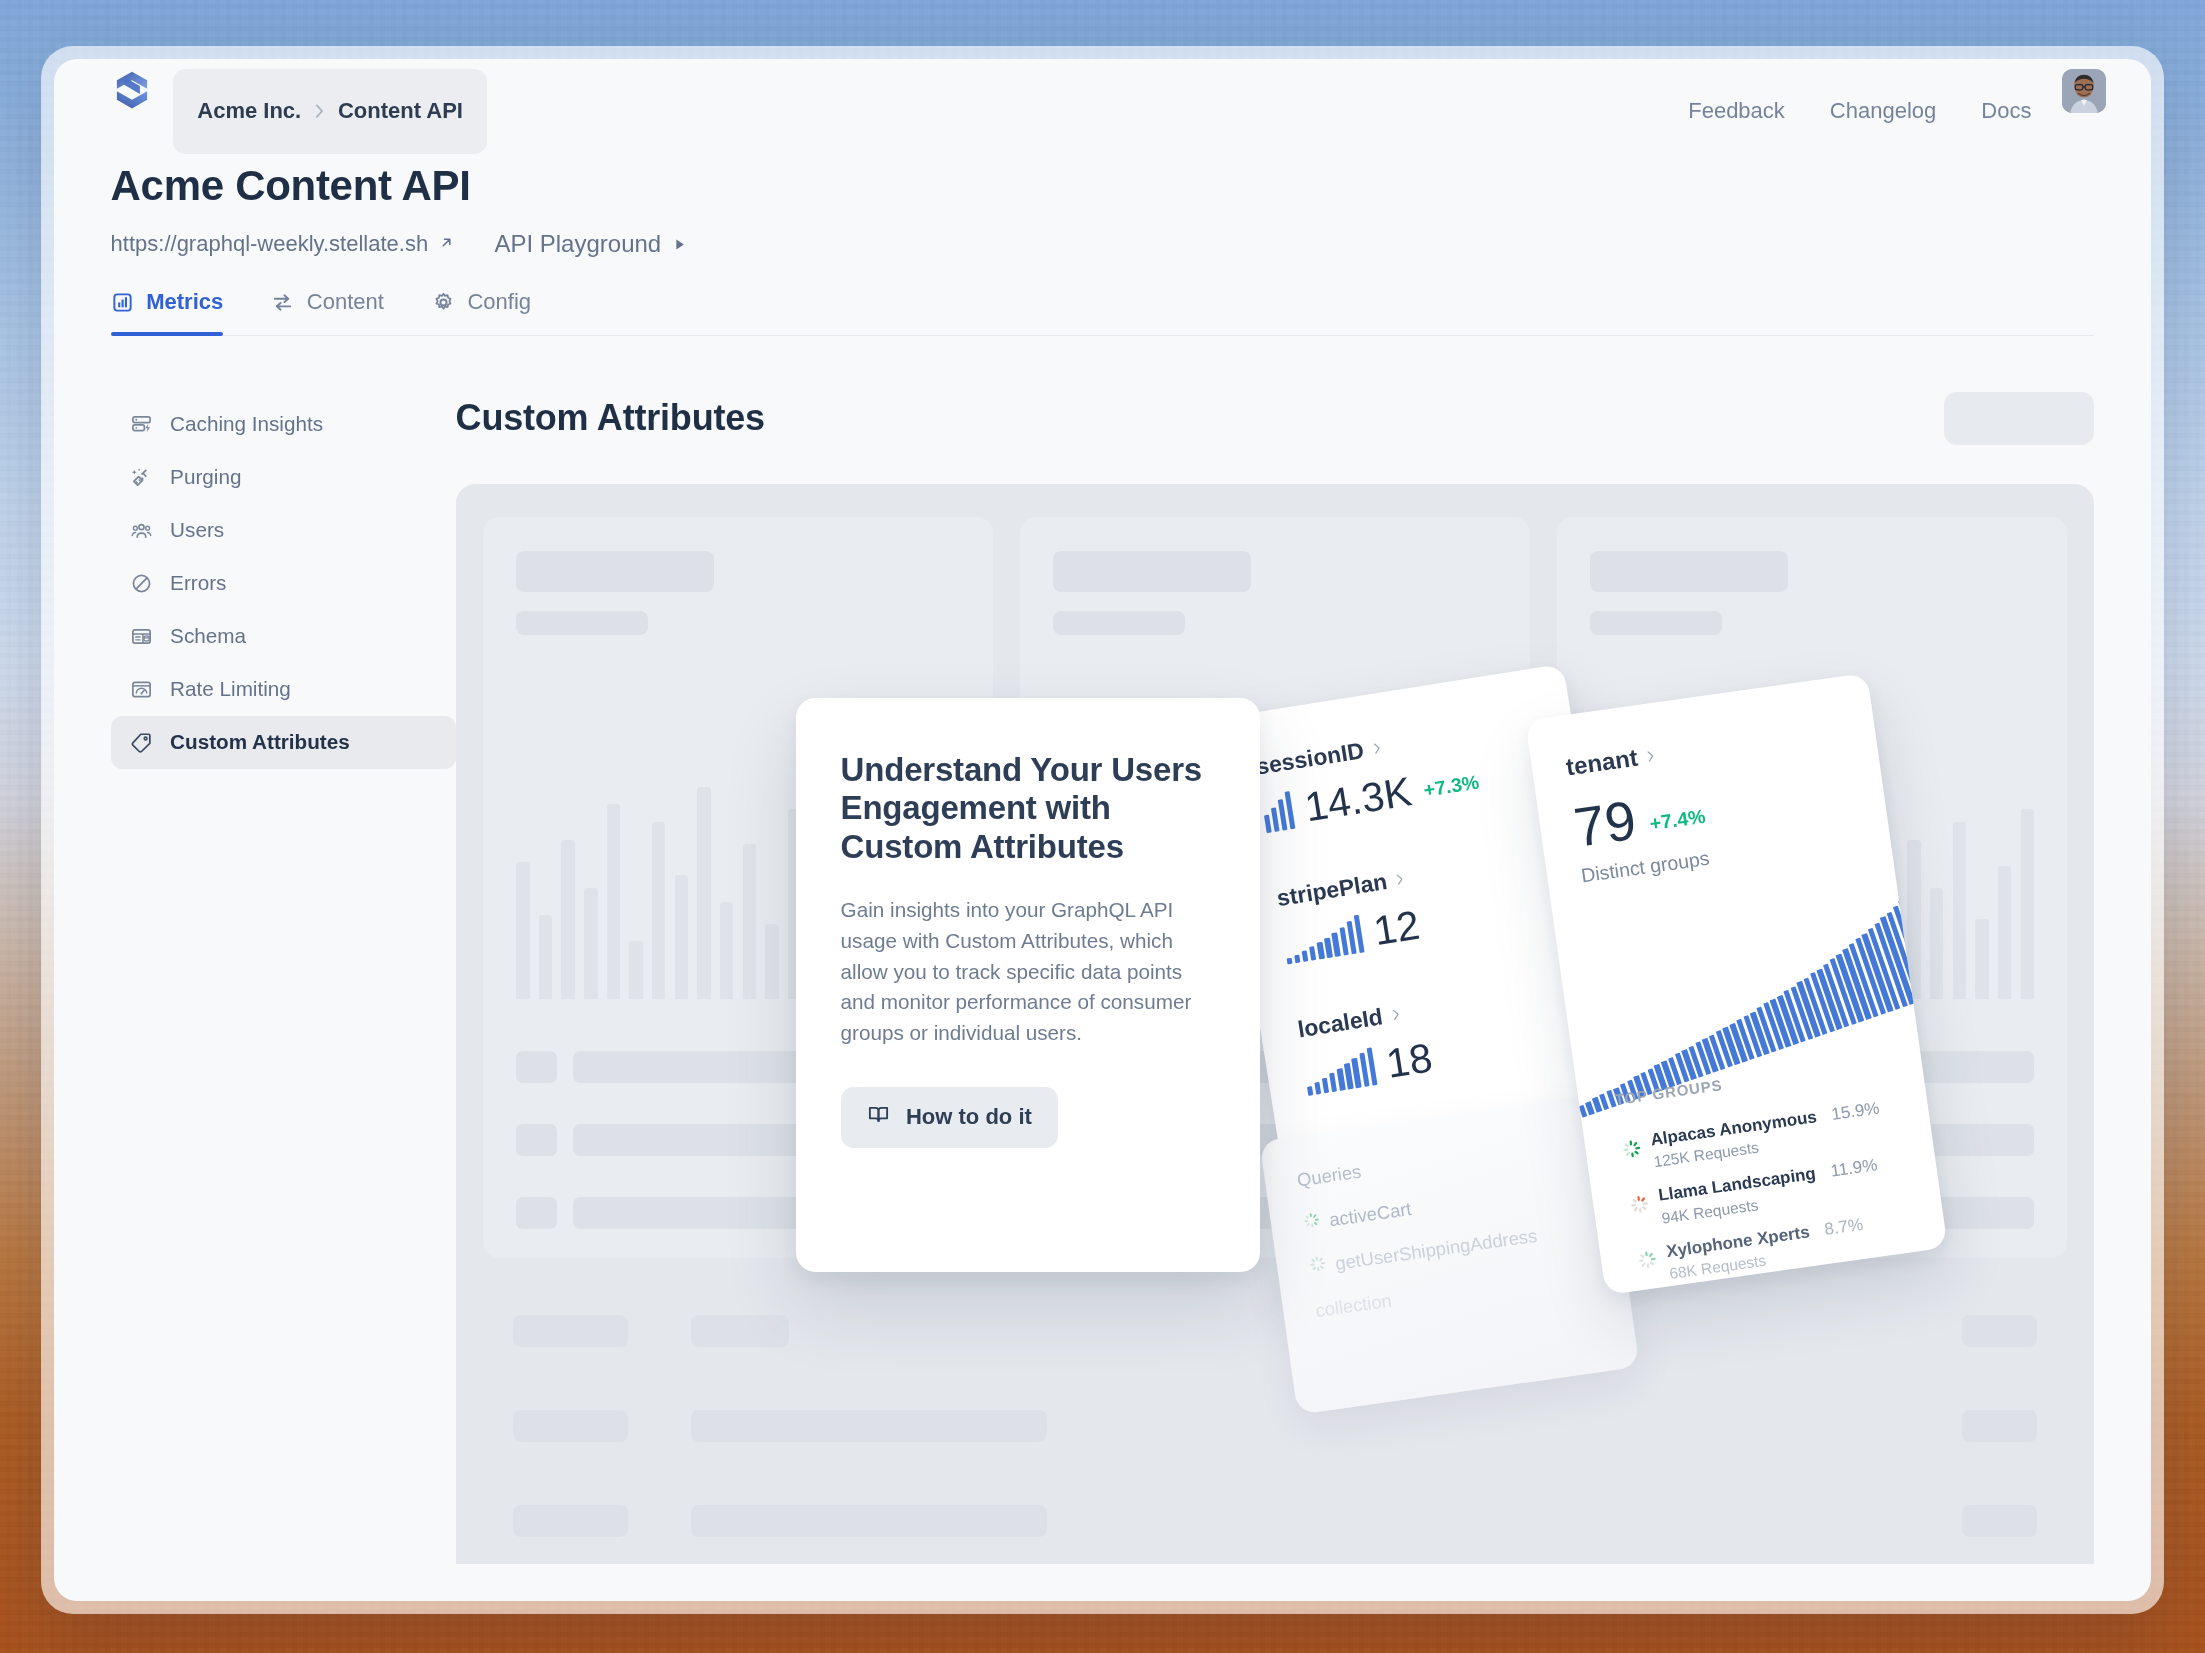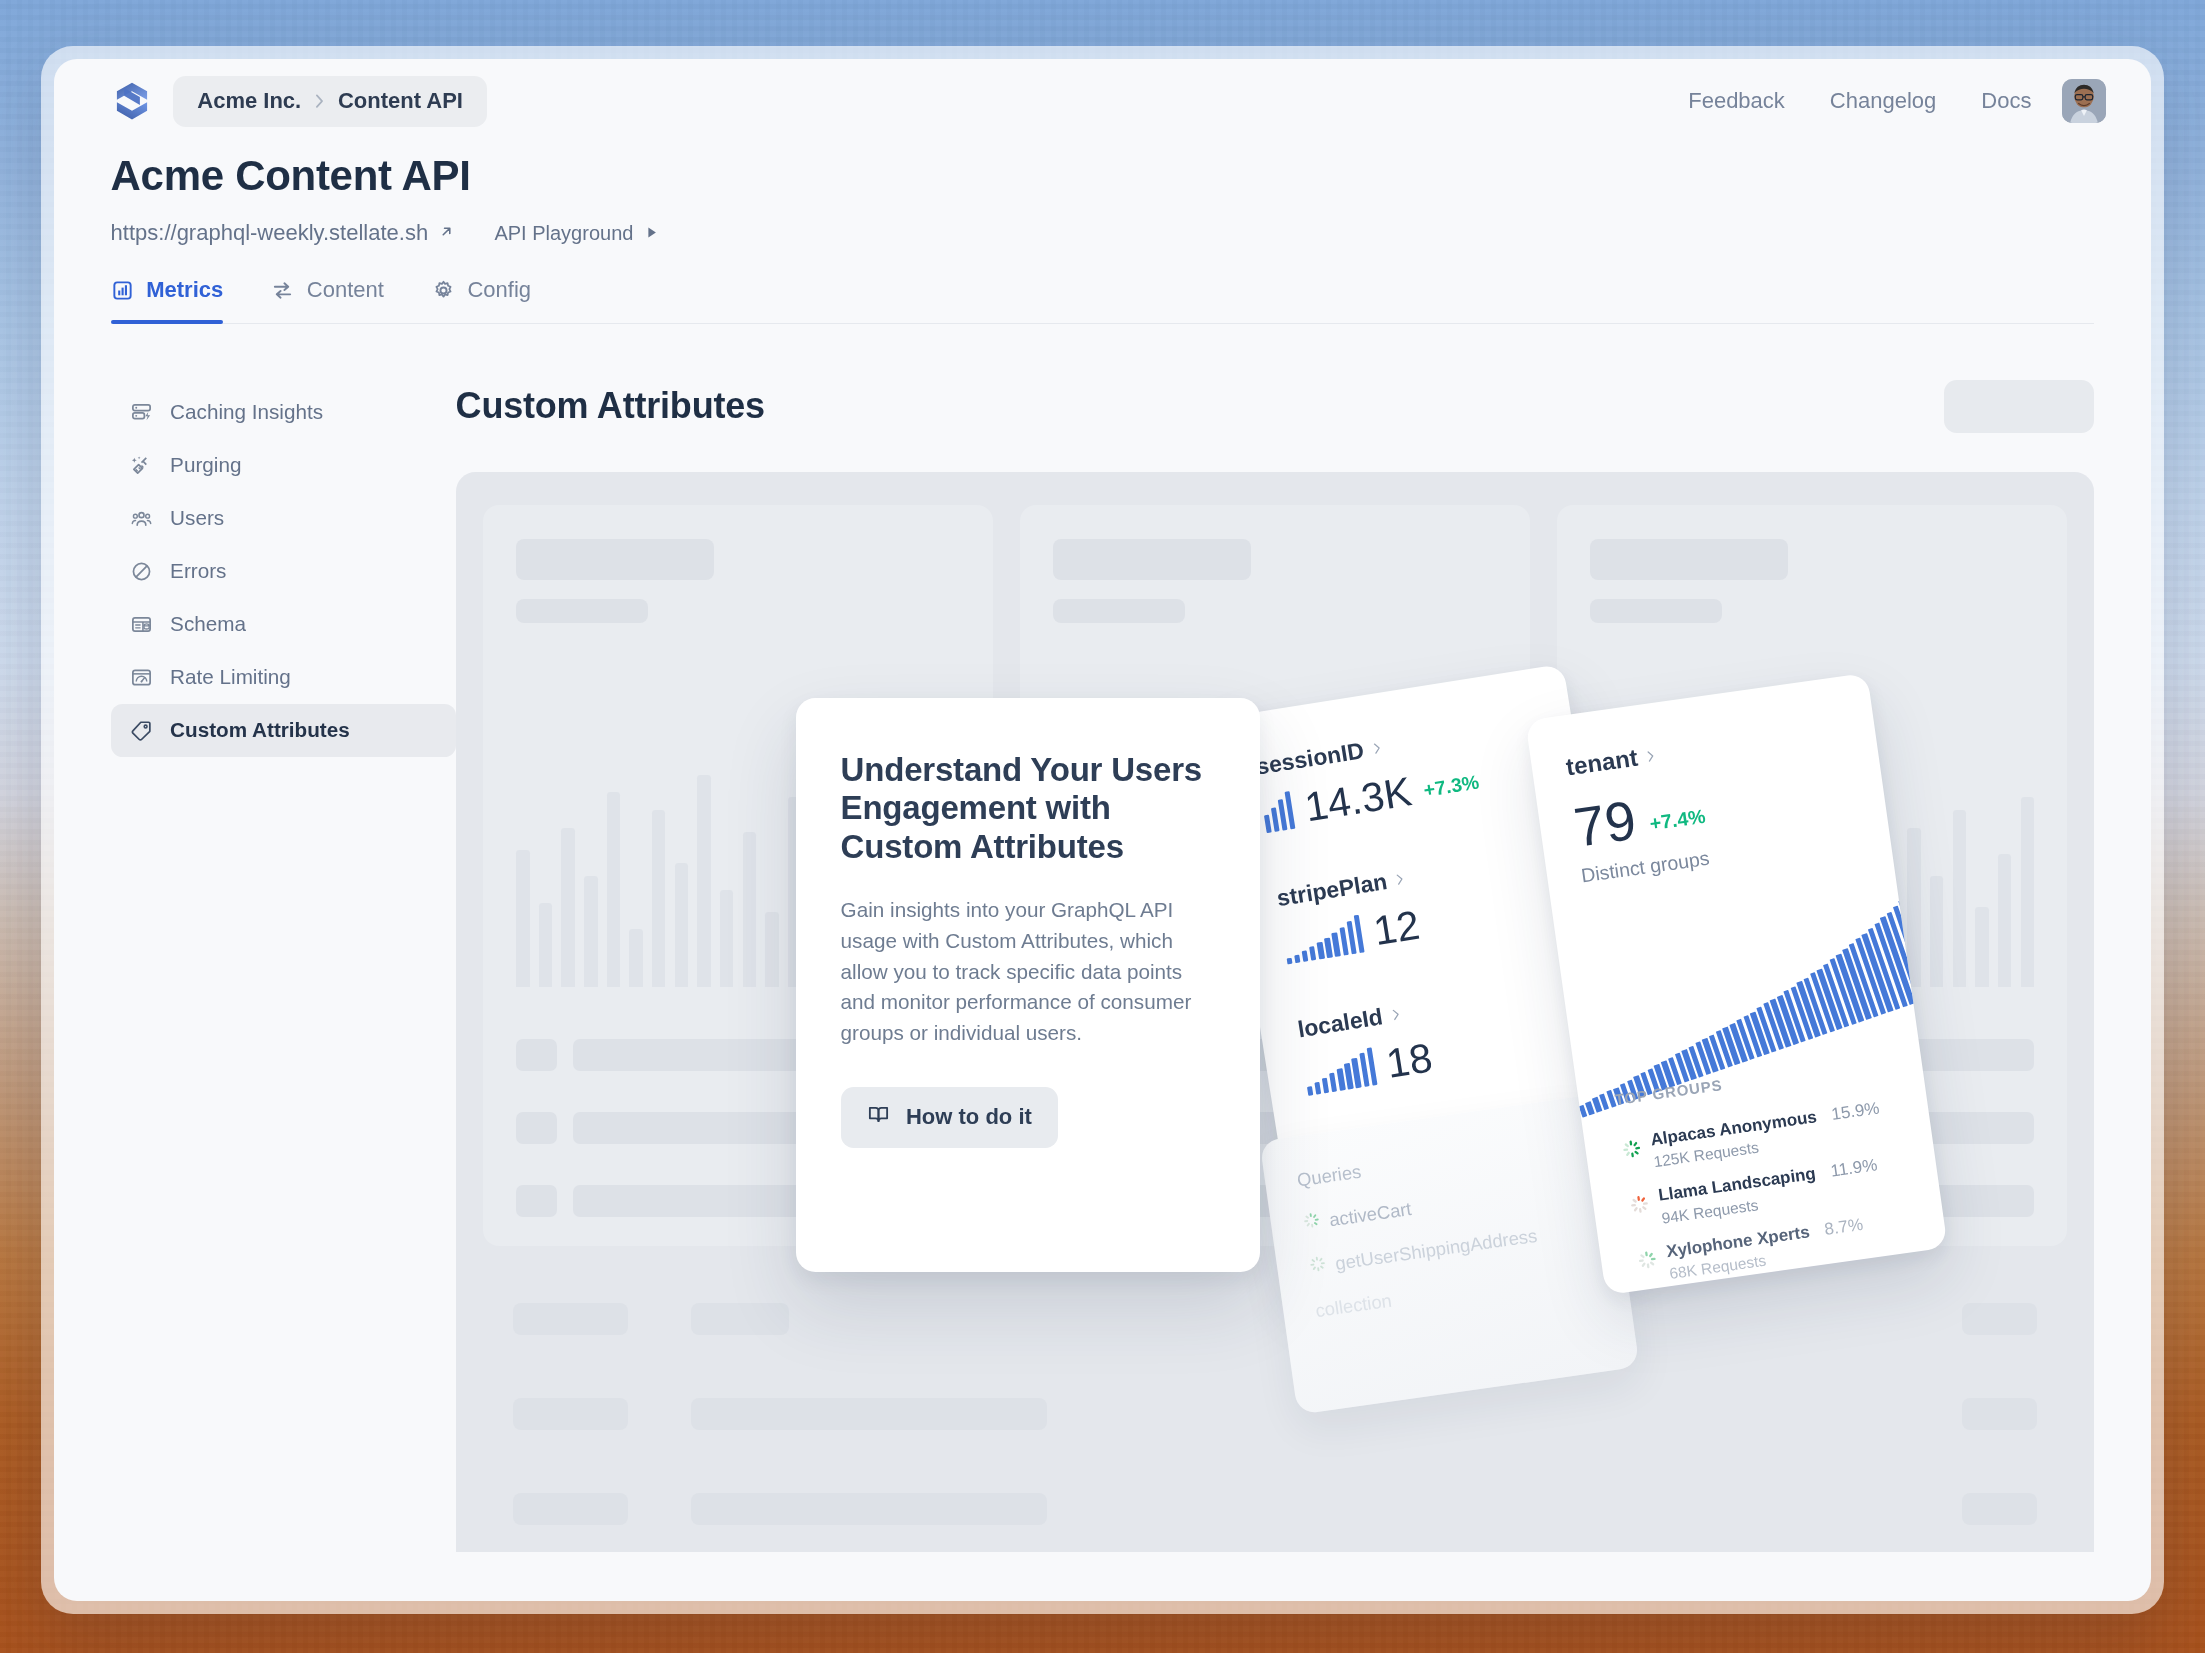--- a/index.html
+++ b/index.html
@@ -51,23 +51,23 @@
     width: 100%; height: 100%;
     background: #f8f9fb;
     border-radius: 23px;
     overflow: hidden;
     position: relative;
   }
 
   
   .topbar {
     height: 85px;
-    display: flex; align-items: center;
+    display: flex; 
     padding: 0 45px 0 57px;
-    position: relative; z-index: 10;
+    position: relative; z-index: 10; margin-top: 10px;
   }
   .brand-logo { width: 42px; height: 42px; flex: 0 0 auto; margin-right: 20.7px; }
   .breadcrumb {
     display: inline-flex; align-items: center; gap: 12.6px;
     background: #ebedf0;
     border-radius: 12.6px;
     padding: 12.6px 24px;
   }
   .crumb-org { font-size: 22px; color: #2e3c52; font-weight: 600; white-space: nowrap; }
   .crumb-sep { width: 11.5px; height: 18.4px; display: block; }
@@ -94,21 +94,21 @@
   .sub-line {
     display: flex; align-items: center; gap: 0;
     margin-top: 20.7px;
   }
   .api-url {
     display: inline-flex; align-items: center; gap: 10.3px;
     font-size: 22px; color: #64728a; text-decoration: none; white-space: nowrap;
   }
   .api-playground {
     display: inline-flex; align-items: center; gap: 10.3px;
-    font-size: 20px; color: #64728a; text-decoration: none; white-space: nowrap;
+    font-size: 24px; color: #64728a; text-decoration: none; white-space: nowrap;
     margin-left: 39px;
   }
 
   
   .tabs {
     margin: 31px 57px 0 57px;
     display: flex; gap: 0;
     border-bottom: 1.7px solid #e6e9ee;
     position: relative; z-index: 10;
   }

